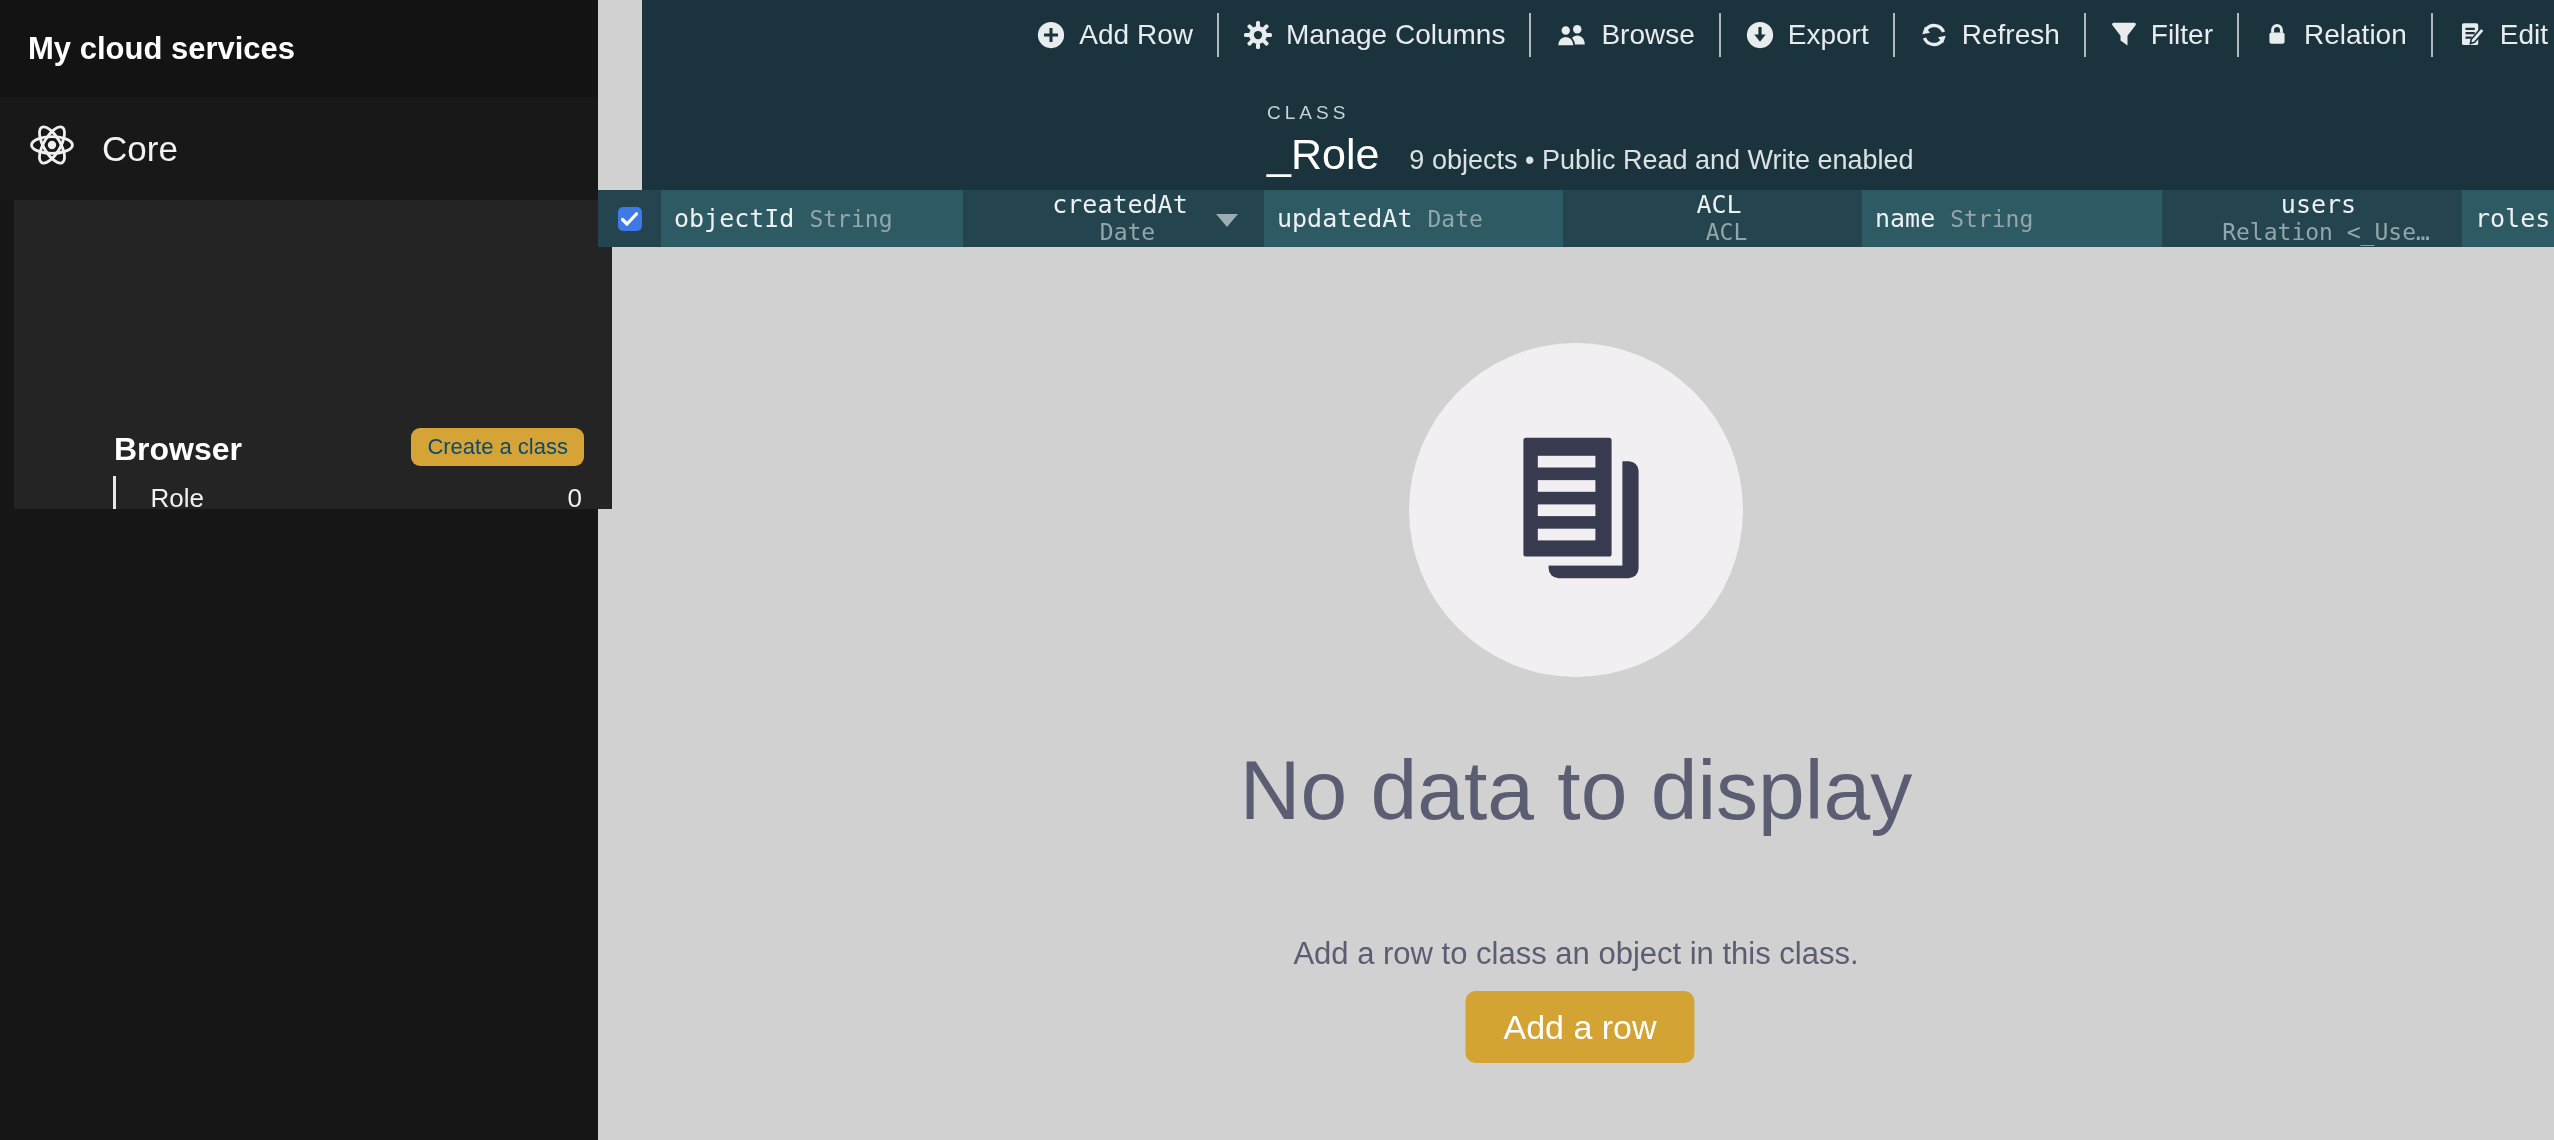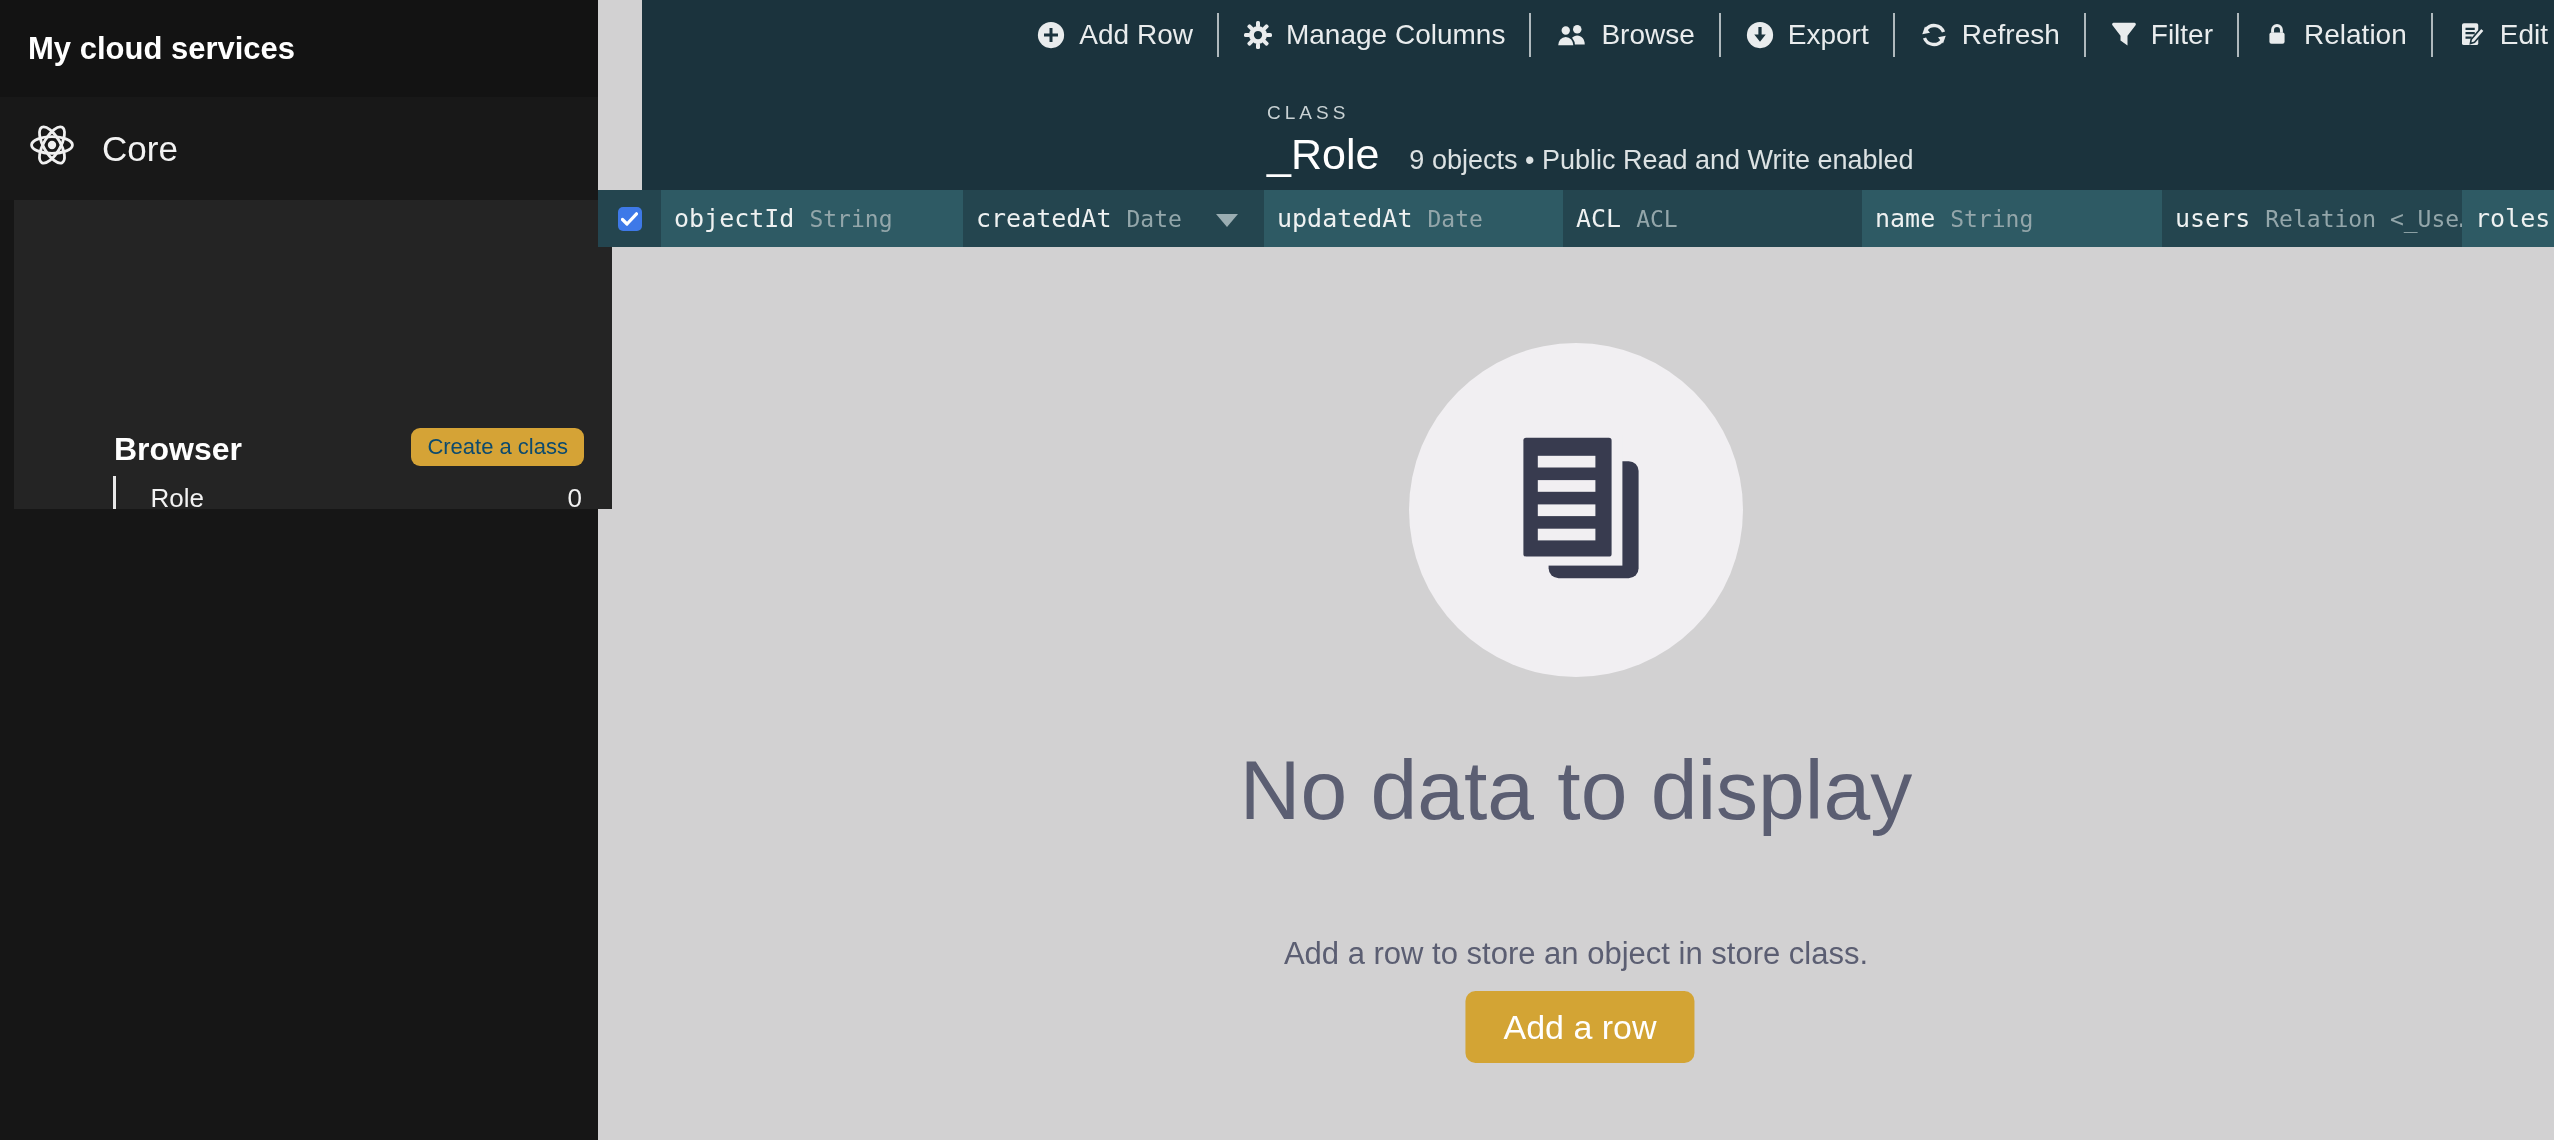--- a/index.html
+++ b/index.html
@@ -43,21 +43,21 @@
 
   .class-header { position:absolute; left:625px; top:102px; }
   .class-eyebrow { font-size:19px; letter-spacing:4px; color:#c9d2d4; }
   .class-name-row { display:flex; align-items:baseline; margin-top:6px; }
   .class-name { color:#ffffff; font-size:43px; }
   .class-meta { color:#dce2e3; font-size:27px; margin-left:30px; }
 
   
   .cols { position:absolute; left:598px; top:190px; width:1956px; height:57px; display:flex; }
   .col { display:flex; align-items:center; padding-left:13px; overflow:hidden; white-space:nowrap; position:relative; }
-  .col.dark  { background:#24454f; }
+  .col.dark  { background:#24454f;flex-direction:column; }
   .col.light { background:#2e5a64; }
   .col-check { width:63px; padding-left:0; justify-content:center; }
   .w-objectid { width:302px; } .w-createdat { width:301px; } .w-updatedat { width:299px; }
   .w-acl { width:299px; } .w-name { width:300px; } .w-users { width:300px; }
   .w-roles { flex:1; }
   .col-label { font-family:"DejaVu Sans Mono", monospace; font-size:25px; color:#eef1f1; }
   .col-type  { font-family:"DejaVu Sans Mono", monospace; font-size:23px; color:#93a6aa; margin-left:15px; }
   .checkbox { width:24px; height:24px; border-radius:5px; background:#3e79e8;
               display:flex; align-items:center; justify-content:center; cursor:pointer; }
   .sort-arrow { position:absolute; right:26px; top:50%; margin-top:-5px; width:0; height:0;
@@ -300,16 +300,16 @@
           <rect x="32" y="24" width="64" height="13"></rect>
           <rect x="32" y="51" width="64" height="13"></rect>
           <rect x="32" y="78" width="64" height="13"></rect>
           <rect x="32" y="105" width="64" height="13"></rect>
         </g>
       </svg>
     </span>
   </div>
 
   <div class="empty-title">No data to display</div>
-  <div class="empty-sub">Add a row to store an object in store class.</div>
+  <div class="empty-sub">Add a row to class an object in this class.</div>
   <button class="add-row-btn">Add a row</button>
 
 </div>
 
 </body></html>

